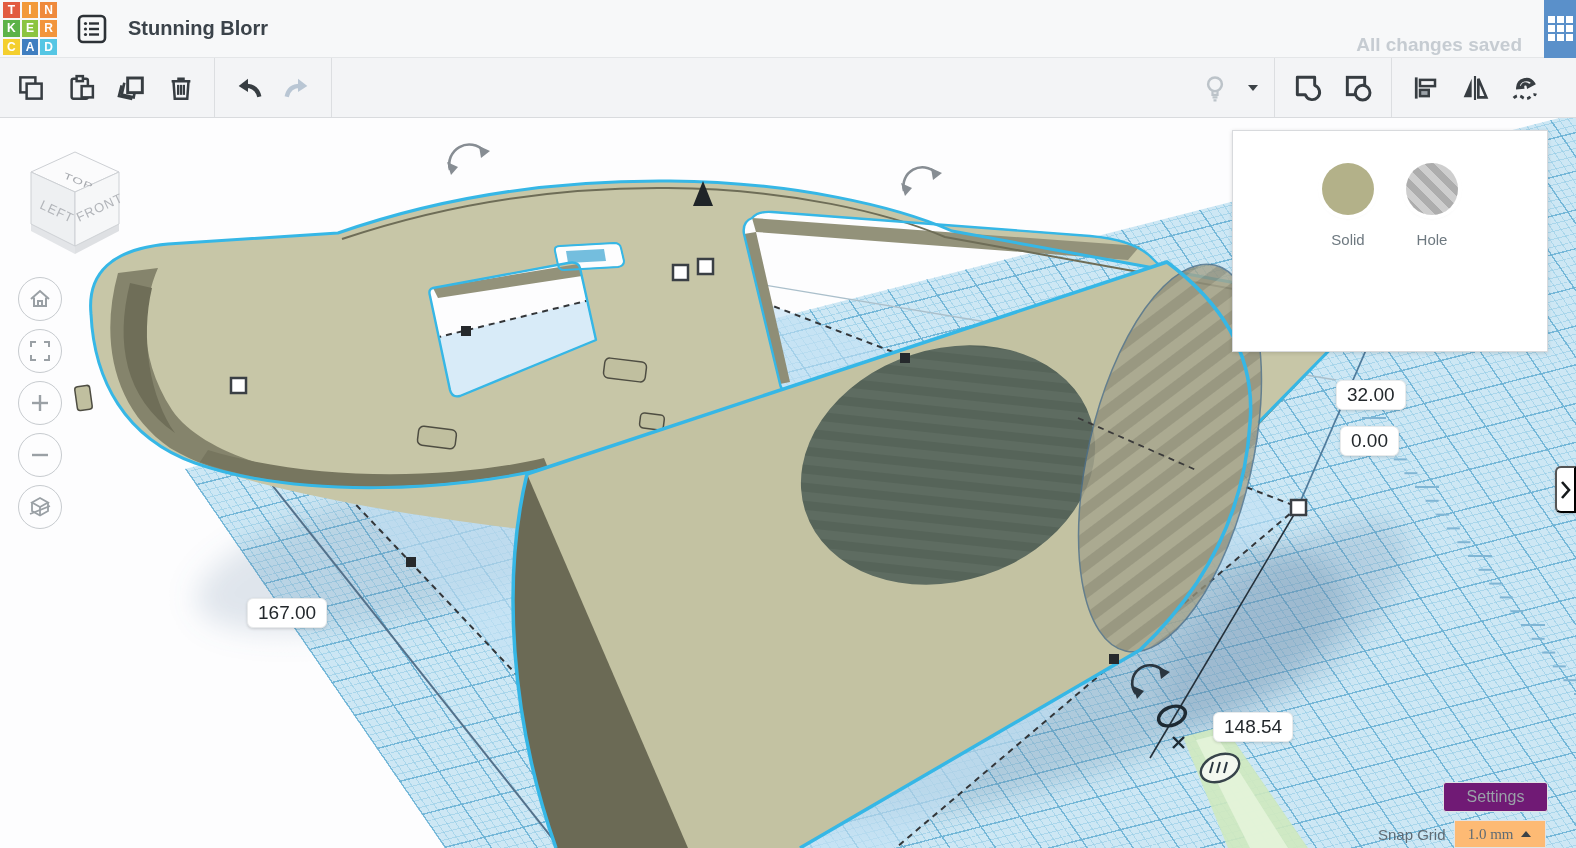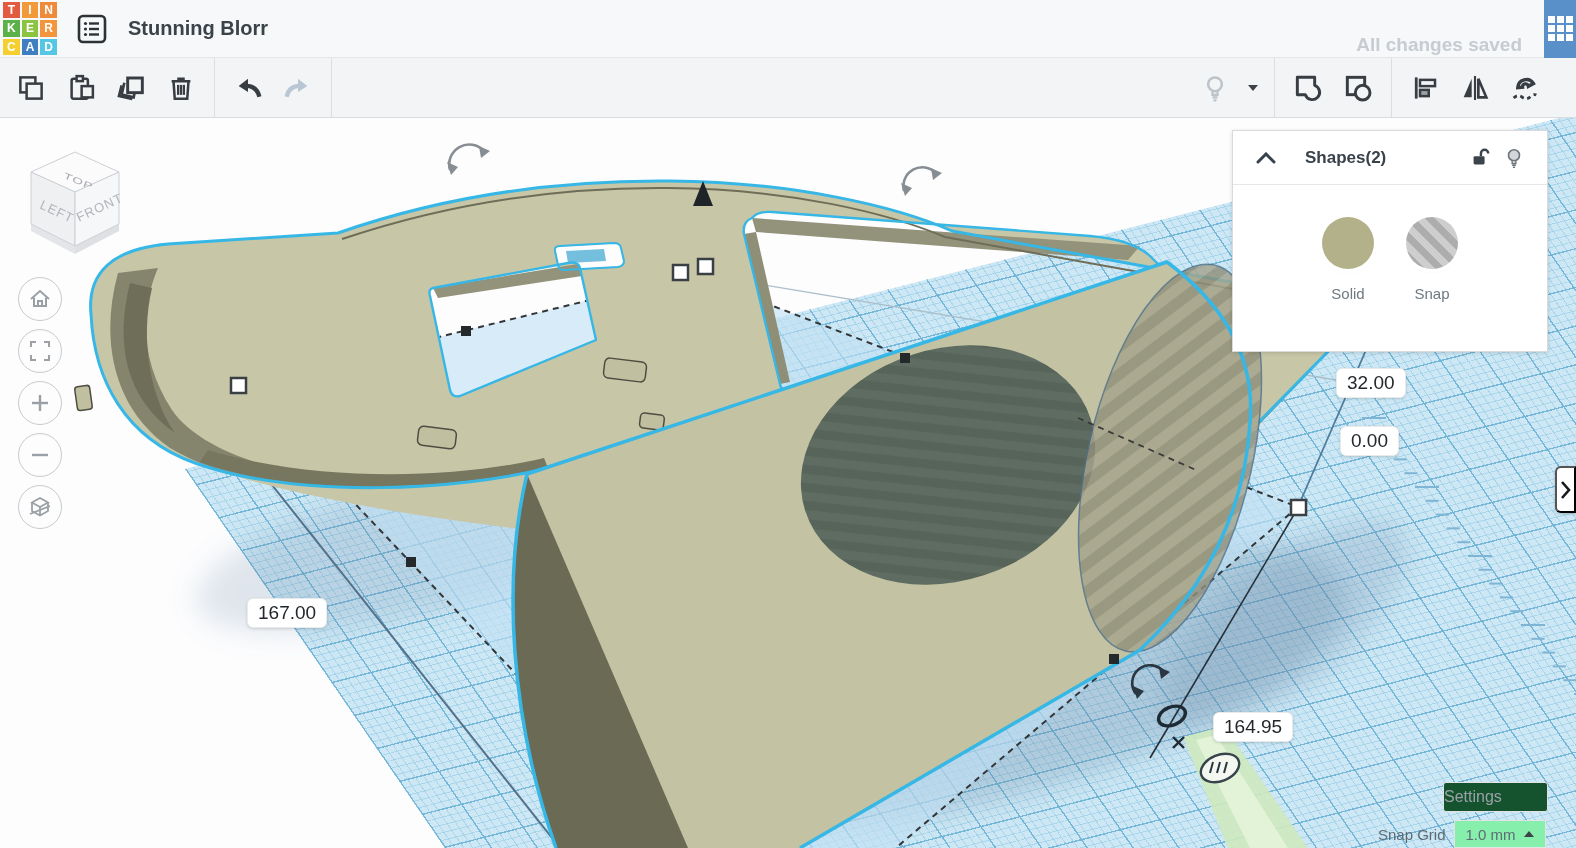--- a/index.html
+++ b/index.html
@@ -50,26 +50,26 @@
   .swatch { width:52px; height:52px; border-radius:50%; box-shadow:0 0 0 4px #fff, 0 1px 4px rgba(0,0,0,.25); }
   .swatch.hole { background:repeating-linear-gradient(45deg,#cecece 0 7px,#adadad 7px 14px); }
   .swatch-label { margin-top:16px; font-size:15px; color:#6e7980; }
 
   
   .viewcube { position:absolute; left:12px; top:20px; width:130px; height:130px; cursor:pointer; }
   .nav-col { position:absolute; left:18px; top:159px; display:flex; flex-direction:column; gap:8px; }
   .nav-btn { width:44px; height:44px; border-radius:50%; background:#fdfdfe; border:1.5px solid #c7cbcf; display:flex; align-items:center; justify-content:center; cursor:pointer; }
 
   
-  .settings-btn { position:absolute; left:1443px; top:664px; width:105px; height:30px; background:#14532d; border:1px solid #e1e3e5; border-radius:3px;
-    font-size:16px; color:#9aa1a8; cursor:pointer; text-align:left; }
+  .settings-btn { position:absolute; left:1443px; top:664px; width:105px; height:30px; background:#701a75; border:1px solid #e1e3e5; border-radius:3px;
+    font-size:16px; color:#9aa1a8; cursor:pointer; text-align:center; }
   .snap-row { position:absolute; left:1378px; top:702px; display:flex; align-items:center; }
   .snap-label { font-size:15px; color:#5f6b74; margin-right:8px;text-align:center; }
-  .snap-dd { width:92px; height:28px; background:#86efac; border:1px solid #e1e3e5; display:flex; align-items:center; justify-content:center; gap:8px;
-    font-size:15px; color:#5f6b74; cursor:pointer; }
+  .snap-dd { width:92px; height:28px; background:#fdba74; border:1px solid #e1e3e5; display:flex; align-items:center; justify-content:center; gap:8px;
+    font-size:15px; color:#5f6b74; cursor:pointer;font-family:Liberation Serif, serif; }
   .snap-caret { width:0; height:0; border-left:5px solid transparent; border-right:5px solid transparent; border-bottom:6px solid #3c4247; }
 
   .edge-tab { position:absolute; right:0; top:348px; width:21px; height:47px; background:#fff; border-radius:6px 0 0 6px; box-shadow:0 1px 3px rgba(0,0,0,.2);
     display:flex; align-items:center; justify-content:center; cursor:pointer; }
 </style>
 </head>
 <body>
 
 <div class="topbar">
   <a class="logo">
@@ -381,23 +381,23 @@
         <g stroke="#2a3640" stroke-width="2">
             <line x1="1213" y1="644" x2="1210" y2="655"></line>
             <line x1="1220" y1="644" x2="1217" y2="655"></line>
             <line x1="1227" y1="644" x2="1224" y2="655"></line>
           </g>
       </g>
     </g>
   </svg>
 
   <div class="dim-label" style="left:247px; top:480px;">167.00</div>
-  <div class="dim-label" style="left:1336px; top:250px;">32.00</div>
+  <div class="dim-label" style="left:1336px; top:262px;">32.00</div>
   <div class="dim-label" style="left:1340px; top:308px;">0.00</div>
-  <div class="dim-label" style="left:1213px; top:594px;">164.95</div>
+  <div class="dim-label" style="left:1213px; top:594px;">148.54</div>
 
   <svg class="viewcube" width="130" height="130" viewBox="0 0 116 130">
     <polygon points="12,86 56,108 56,116 12,93" fill="#e3e5e8"></polygon>
     <polygon points="56,108 100,86 100,93 56,116" fill="#dee0e3"></polygon>
     <polygon points="56,14 100,34 56,54 12,34" fill="#fbfbfc" stroke="#cdd0d4" stroke-width="1"></polygon>
     <polygon points="12,34 56,54 56,108 12,86" fill="#eef0f2" stroke="#cdd0d4" stroke-width="1"></polygon>
     <polygon points="56,54 100,34 100,86 56,108" fill="#f6f7f8" stroke="#cdd0d4" stroke-width="1"></polygon>
     <text x="0" y="0" transform="translate(44,40) rotate(22) scale(1,0.62)" font-size="14" letter-spacing="1" fill="#a6a9ae" font-family="Liberation Sans, sans-serif">TOP</text>
     <text x="0" y="0" transform="translate(20,70) rotate(25)" font-size="13" letter-spacing="1" fill="#b2b5ba" font-family="Liberation Sans, sans-serif">LEFT</text>
     <text x="0" y="0" transform="translate(60,84) rotate(-25)" font-size="13" letter-spacing="1" fill="#b2b5ba" font-family="Liberation Sans, sans-serif">FRONT</text>
@@ -431,49 +431,28 @@
       <svg width="26" height="26" viewBox="0 0 26 26" fill="none" stroke="#9aa0a5" stroke-width="1.8">
         <polygon points="13,4 21,8.5 13,13 5,8.5"></polygon>
           <path d="M5,8.5 V17 L13,21.5 L21,17 V8.5"></path>
           <line x1="13" y1="13" x2="13" y2="21.5"></line>
         <line x1="3" y1="20" x2="23" y2="12"></line>
       </svg>
     </button>
   </div>
 
   <div class="shape-panel">
-    <div class="sp-head">
-      <button class="icon-btn">
-        <svg width="20" height="12" viewBox="0 0 20 12">
-            <path d="M2,10 L10,2 L18,10" fill="none" stroke="#36414b" stroke-width="3" stroke-linecap="round"></path>
-          </svg>
-      </button>
-      <span class="sp-title">Shapes(2)</span>
-      <span class="spacer"></span>
-      <button class="icon-btn">
-        <svg width="22" height="22" viewBox="0 0 24 24">
-          <rect x="5" y="10" width="12" height="9" rx="1.5" fill="#3c444b"></rect>
-          <path d="M13,10 V7 a4,4 0 0 1 8,0" fill="none" stroke="#3c444b" stroke-width="2.6"></path>
-        </svg>
-      </button>
-      <button class="icon-btn">
-        <svg width="22" height="22" viewBox="0 0 24 24">
-          <circle cx="12" cy="9" r="6" fill="#d3d7da" stroke="#6c757c" stroke-width="1.8"></circle>
-          <path d="M10,15.5 v2.5 h4 v-2.5 M10,19.8 h4 M10.8,22 h2.4" fill="none" stroke="#6c757c" stroke-width="1.6"></path>
-        </svg>
-      </button>
-    </div>
     <div class="sp-body">
       <div class="swatch-wrap">
         <div class="swatch" style="background: rgb(179, 177, 137);"></div>
         <div class="swatch-label">Solid</div>
       </div>
       <div class="swatch-wrap">
         <div class="swatch hole"></div>
-        <div class="swatch-label">Snap</div>
+        <div class="swatch-label">Hole</div>
       </div>
     </div>
   </div>
 
   <button class="edge-tab">
     <svg width="11" height="18" viewBox="0 0 11 18">
         <path d="M2,1 L9,9 L2,17" fill="none" stroke="#16191c" stroke-width="2.6"></path>
       </svg>
   </button>
 

